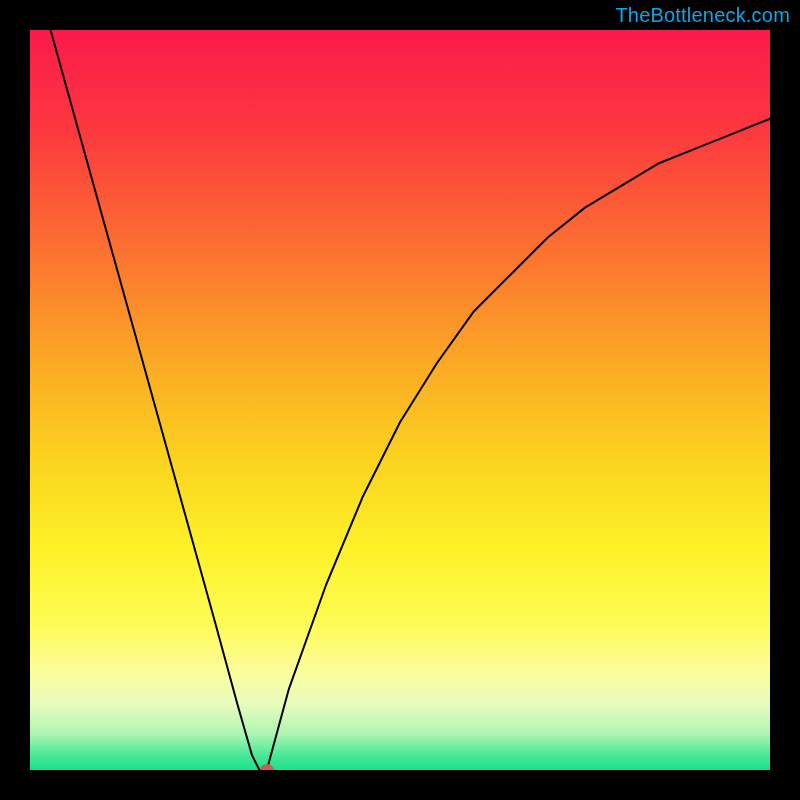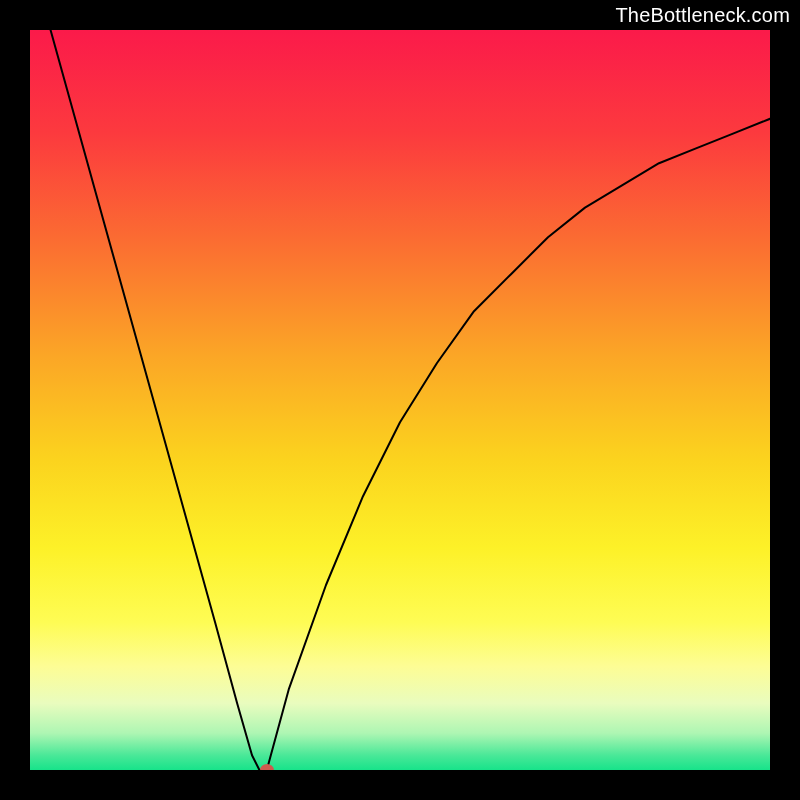--- a/index.html
+++ b/index.html
@@ -37,21 +37,21 @@
     position: absolute;
     width: 14px;
     height: 12px;
     border-radius: 50%;
     transform: translate(-50%, -50%);
   }
   .watermark {
     position: absolute;
     top: 4px;
     right: 10px;
-    color: #ffffff;
+    color: #0ea5e9;
     font-size: 20px;
     font-weight: 500;
     letter-spacing: 0.2px;
   }
 </style>
 </head>
 <body>
 
 <div class="frame">
 

